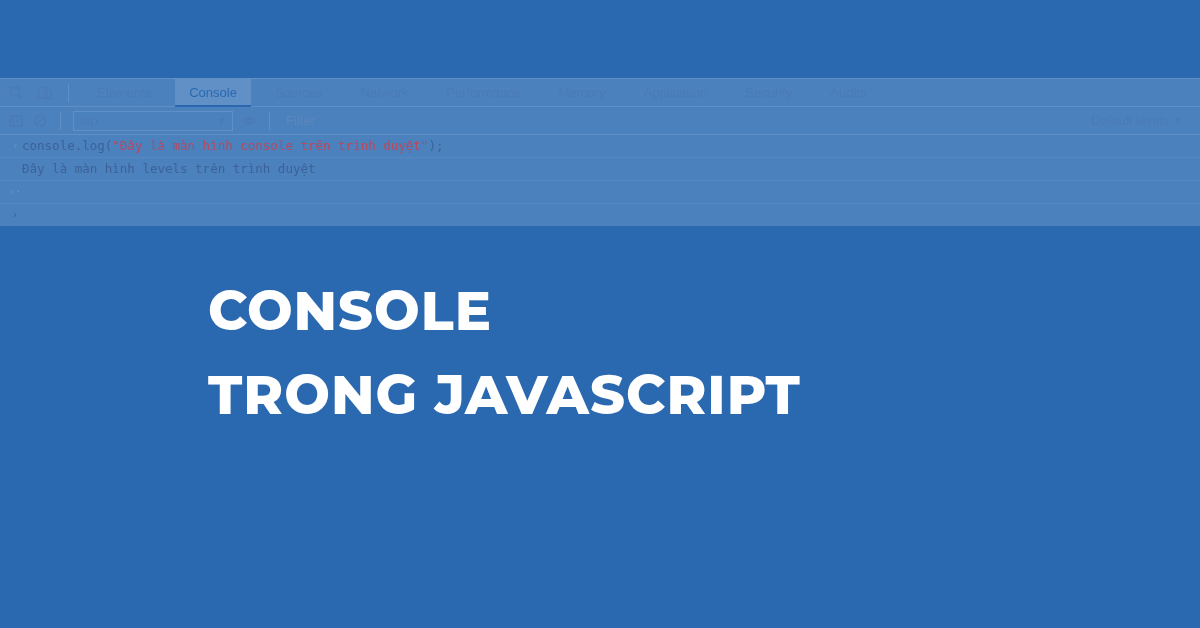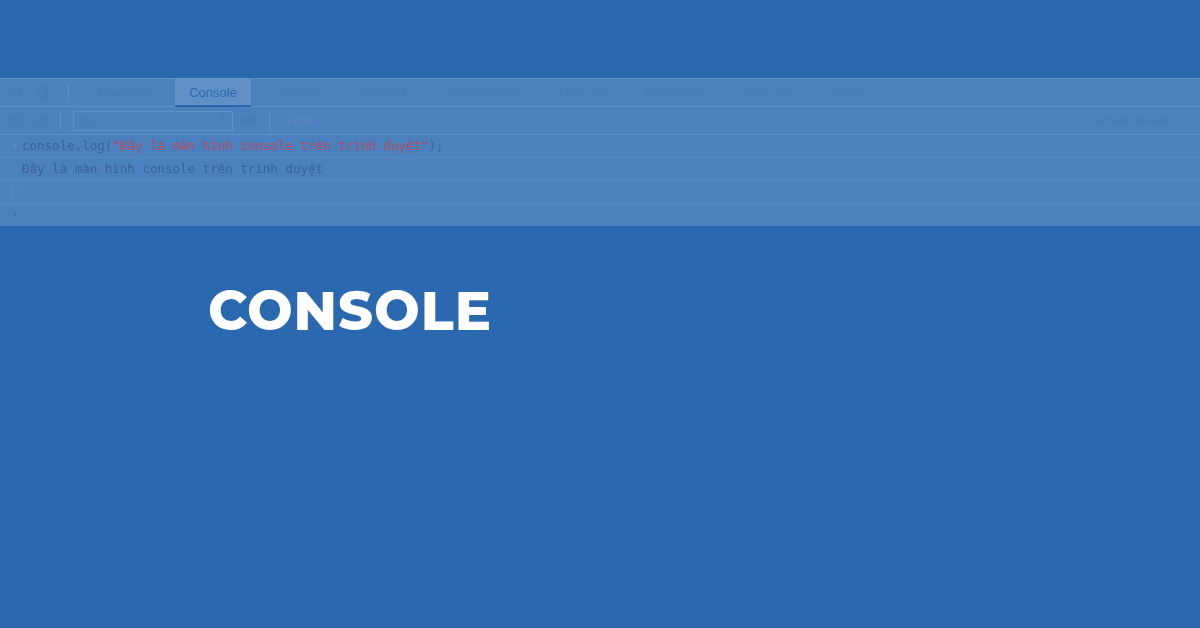--- a/index.html
+++ b/index.html
@@ -189,28 +189,29 @@
     </div>
   </div>
 
   <div class="console-body">
     <div class="row">
       <div class="gutter">›</div>
       <div class="content codecol"><span class="fn">console.log(</span><span class="str">"Đây là màn hình console trên trình duyệt"</span><span class="fn">);</span></div>
     </div>
     <div class="row">
       <div class="gutter"></div>
-      <div class="content outtext">Đây là màn hình console trên trình duyệt</div>
+      <div class="content outtext">Đây là màn hình levels trên trình duyệt</div>
     </div>
     <div class="row">
       <div class="gutter">‹·</div>
     </div>
     <div class="row prompt" style="border-bottom:none;">
       <div class="gutter">›</div>
       <div class="content"></div>
     </div>
   </div>
 
 </div>
 
 <div class="overlay-title">
   <div>CONSOLE</div>
+  <div>TRONG JAVASCRIPT</div>
 </div>
 
 </body></html>

